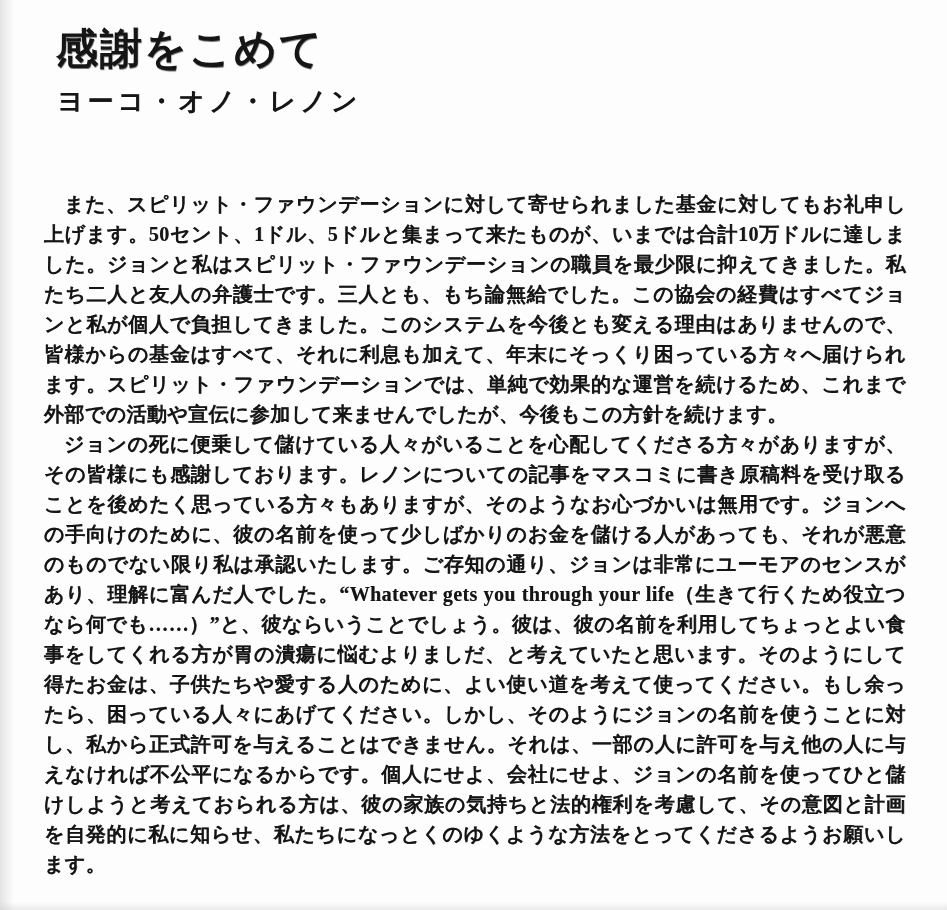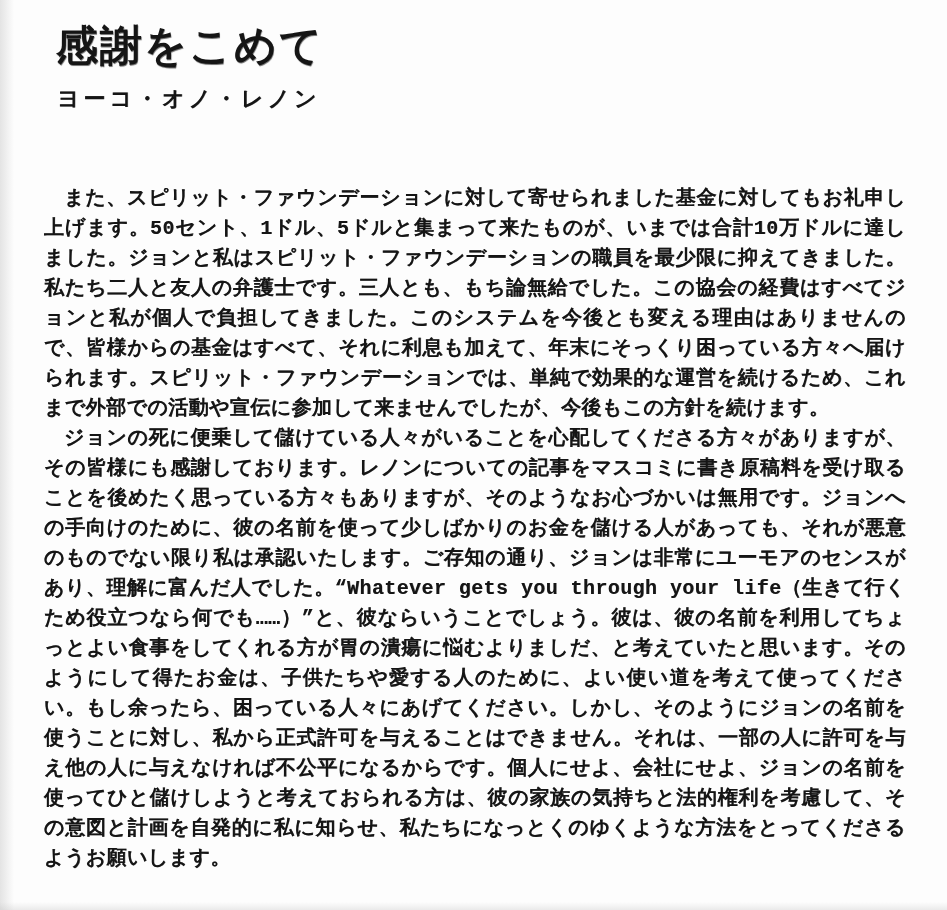--- a/index.html
+++ b/index.html
@@ -7,21 +7,21 @@
     padding: 0;
     background: #ffffff;
   }
   .page {
     position: relative;
     width: 947px;
     height: 910px;
     margin: 0 auto;
     background: #fdfdfd;
     overflow: hidden;
-    font-family: Liberation Mono, monospace;
+    font-family: Liberation Serif, serif;
     color: #151515;
   }
   
   .page::before {
     content: "";
     position: absolute;
     left: 0; top: 0; bottom: 0;
     width: 14px;
     background: linear-gradient(to right, rgba(180,180,180,0.35), rgba(255,255,255,0));
     pointer-events: none;
@@ -37,21 +37,21 @@
   .doc-title {
     margin: 26px 0 0 56px;
     font-size: 42px;
     line-height: 1.1;
     font-weight: 900;
     letter-spacing: 2px;
     text-shadow: 0.5px 0.5px 0.7px rgba(0,0,0,0.55);
   }
   .doc-author {
     margin: 12px 4px 0 57px;
-    font-size: 22px;
+    font-size: 26px;
     font-weight: 700;
     letter-spacing: 4px;
     text-shadow: 0.4px 0.4px 0.6px rgba(0,0,0,0.45);
   }
   .doc-body {
     margin: 70px 41px 0 44px;
     font-size: 20px;
     line-height: 30px;
     font-weight: 700;
     text-align: justify;

